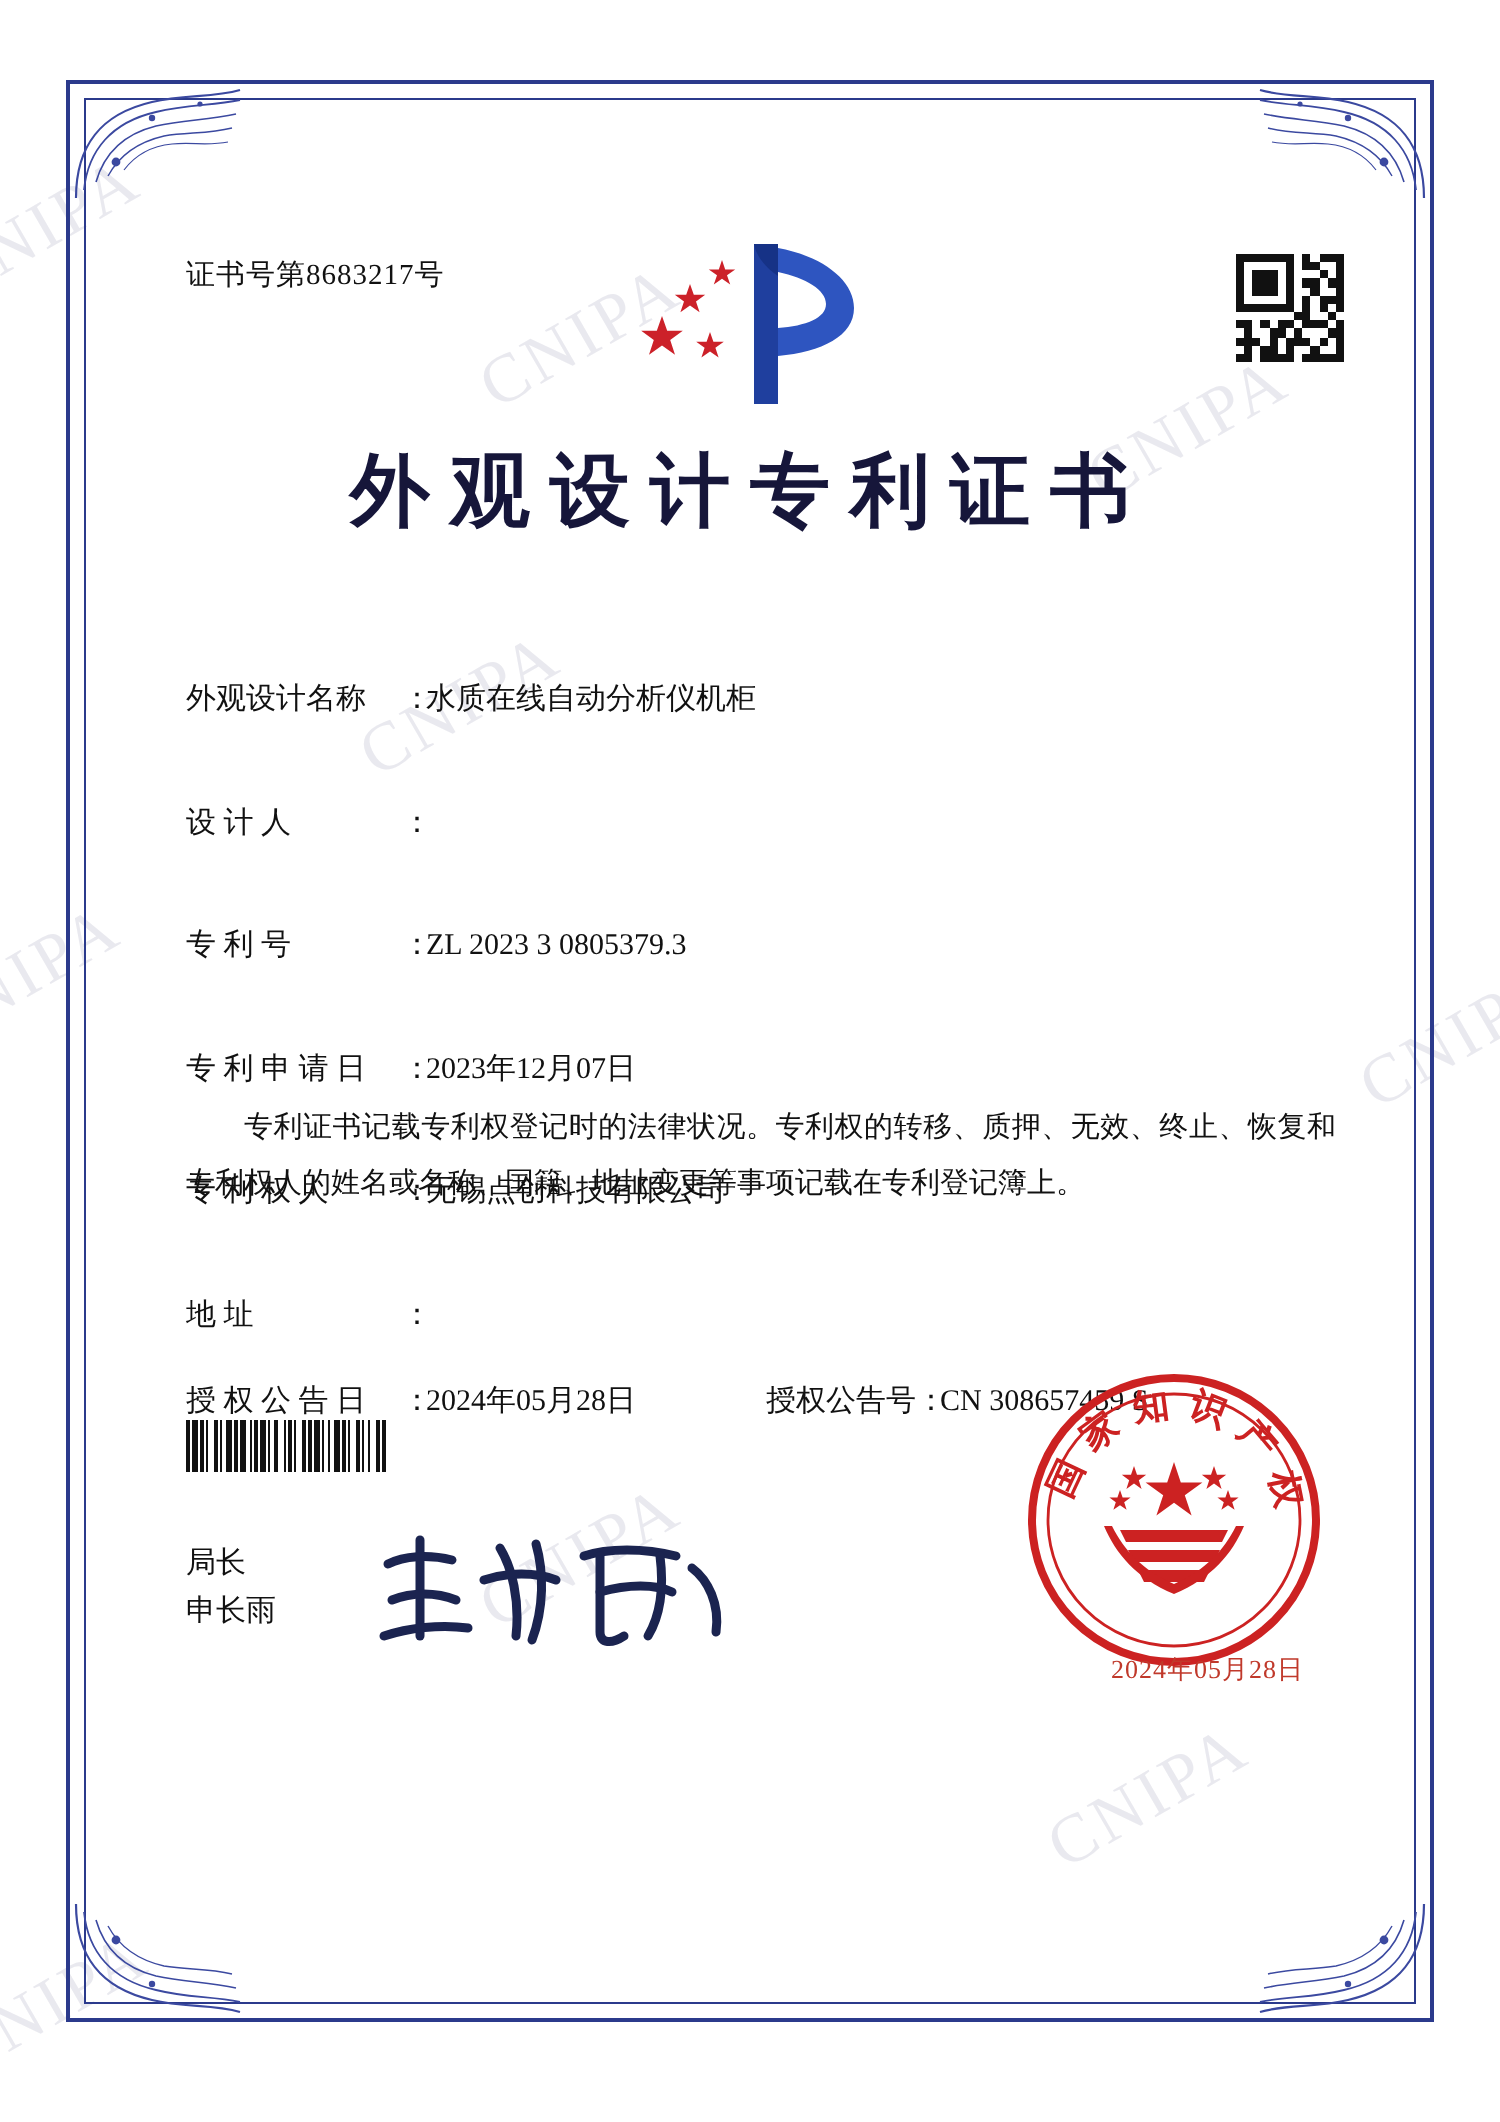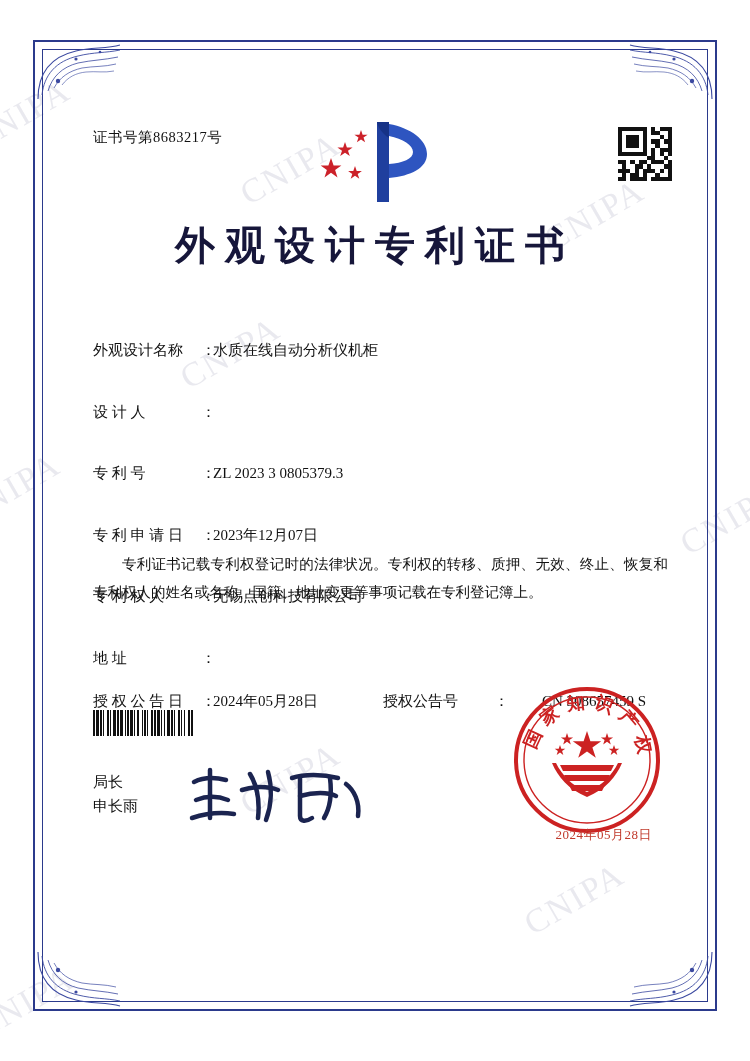--- a/index.html
+++ b/index.html
@@ -154,21 +154,21 @@
   .f-value { flex: 1; }
   .f-value .line2 { display: block; margin-left: 18px; }
 
   .dual-row {
     display: flex;
     align-items: flex-start;
     margin-bottom: 16px;
     line-height: 1.5;
   }
   .dual-left { width: 290px; flex: none; display: flex; }
-  .dual-right { flex: 1; display: flex; gap: 36px; }
+  .dual-right { flex: 1; display: flex; }
 
   .paras {
     position: absolute;
     top: 480px;
     left: 33px;
     right: 22px;
     font-size: 14.5px;
     line-height: 1.95;
     text-align: justify;
     color: #111;

